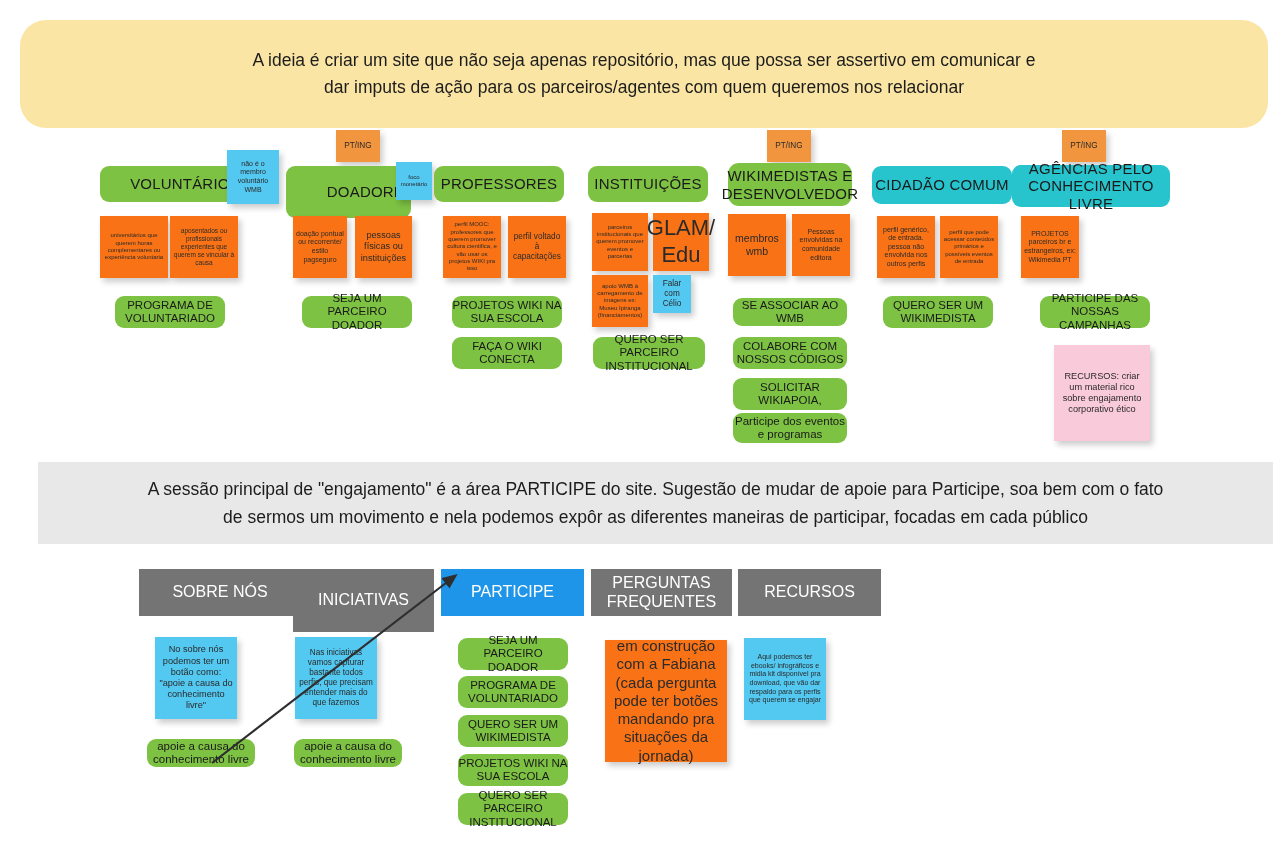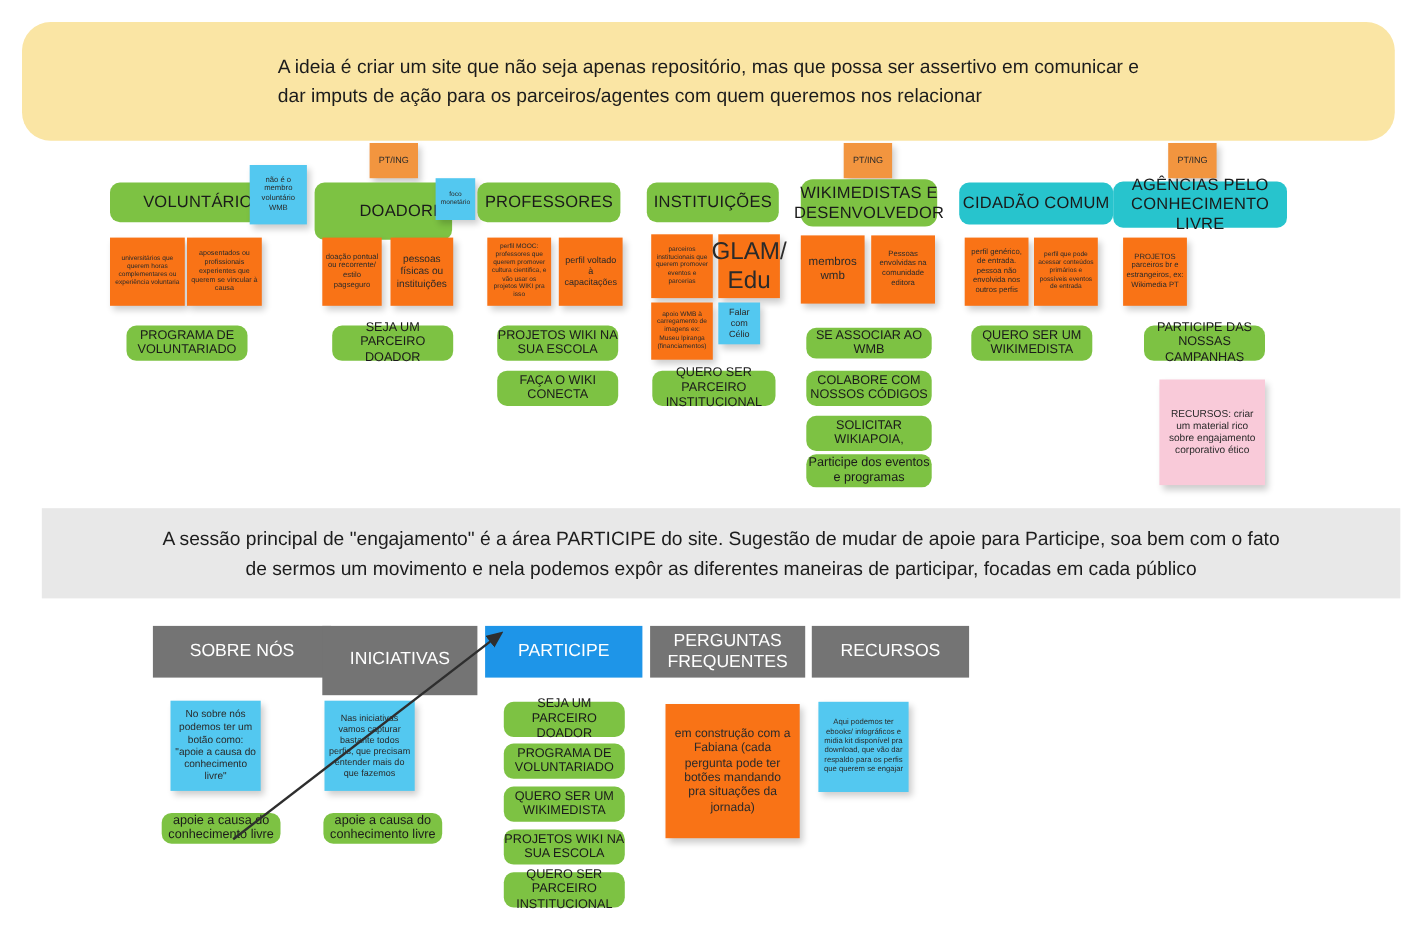--- a/index.html
+++ b/index.html
@@ -10,21 +10,21 @@
     color: #1a1a1a;
     overflow: hidden;
   }
   .canvas { position: relative; width: 1288px; height: 856px; }
 
   
   .banner-yellow {
     position: absolute; left: 20px; top: 20px; width: 1248px; height: 108px;
     background: #fae5a4; border-radius: 26px;
     display: flex; align-items: center; justify-content: center;
-    text-align: left; padding: 16px 60px;
+    text-align: center; padding: 16px 60px;
   }
   .banner-yellow .txt { font-size: 17.5px; line-height: 27px; color: #1c1c1c; }
 
   .banner-gray {
     position: absolute; left: 38px; top: 462px; width: 1235px; height: 82px;
     background: #e8e8e8;
     display: flex; align-items: center; justify-content: center;
     text-align: center; padding: 0 48px;
   }
   .banner-gray .txt { font-size: 17.5px; line-height: 28px; color: #1c1c1c; }
@@ -51,21 +51,21 @@
   }
   .note.blue { background: #53c8f0; }
   .note.orange { background: #f2953f; }
   .note.pink { background: #f9cad9; }
   .note.t6  { font-size: 6px; }
   .note.t65 { font-size: 6.5px; }
   .note.t7  { font-size: 7px; }
   .note.t8  { font-size: 8.2px; }
   .note.t9  { font-size: 9.2px; }
   .note.t10 { font-size: 10.5px; }
-  .note.t12 { font-size: 11px; }
+  .note.t12 { font-size: 15px; }
   .note.t22 { font-size: 22px; }
 
   
   .tab {
     position: absolute; background: #747474;
     display: flex; align-items: center; justify-content: center;
     text-align: center; color: #ffffff; font-size: 16px; line-height: 1.18;
   }
   .tab.active { background: #1e95e8; }
 

